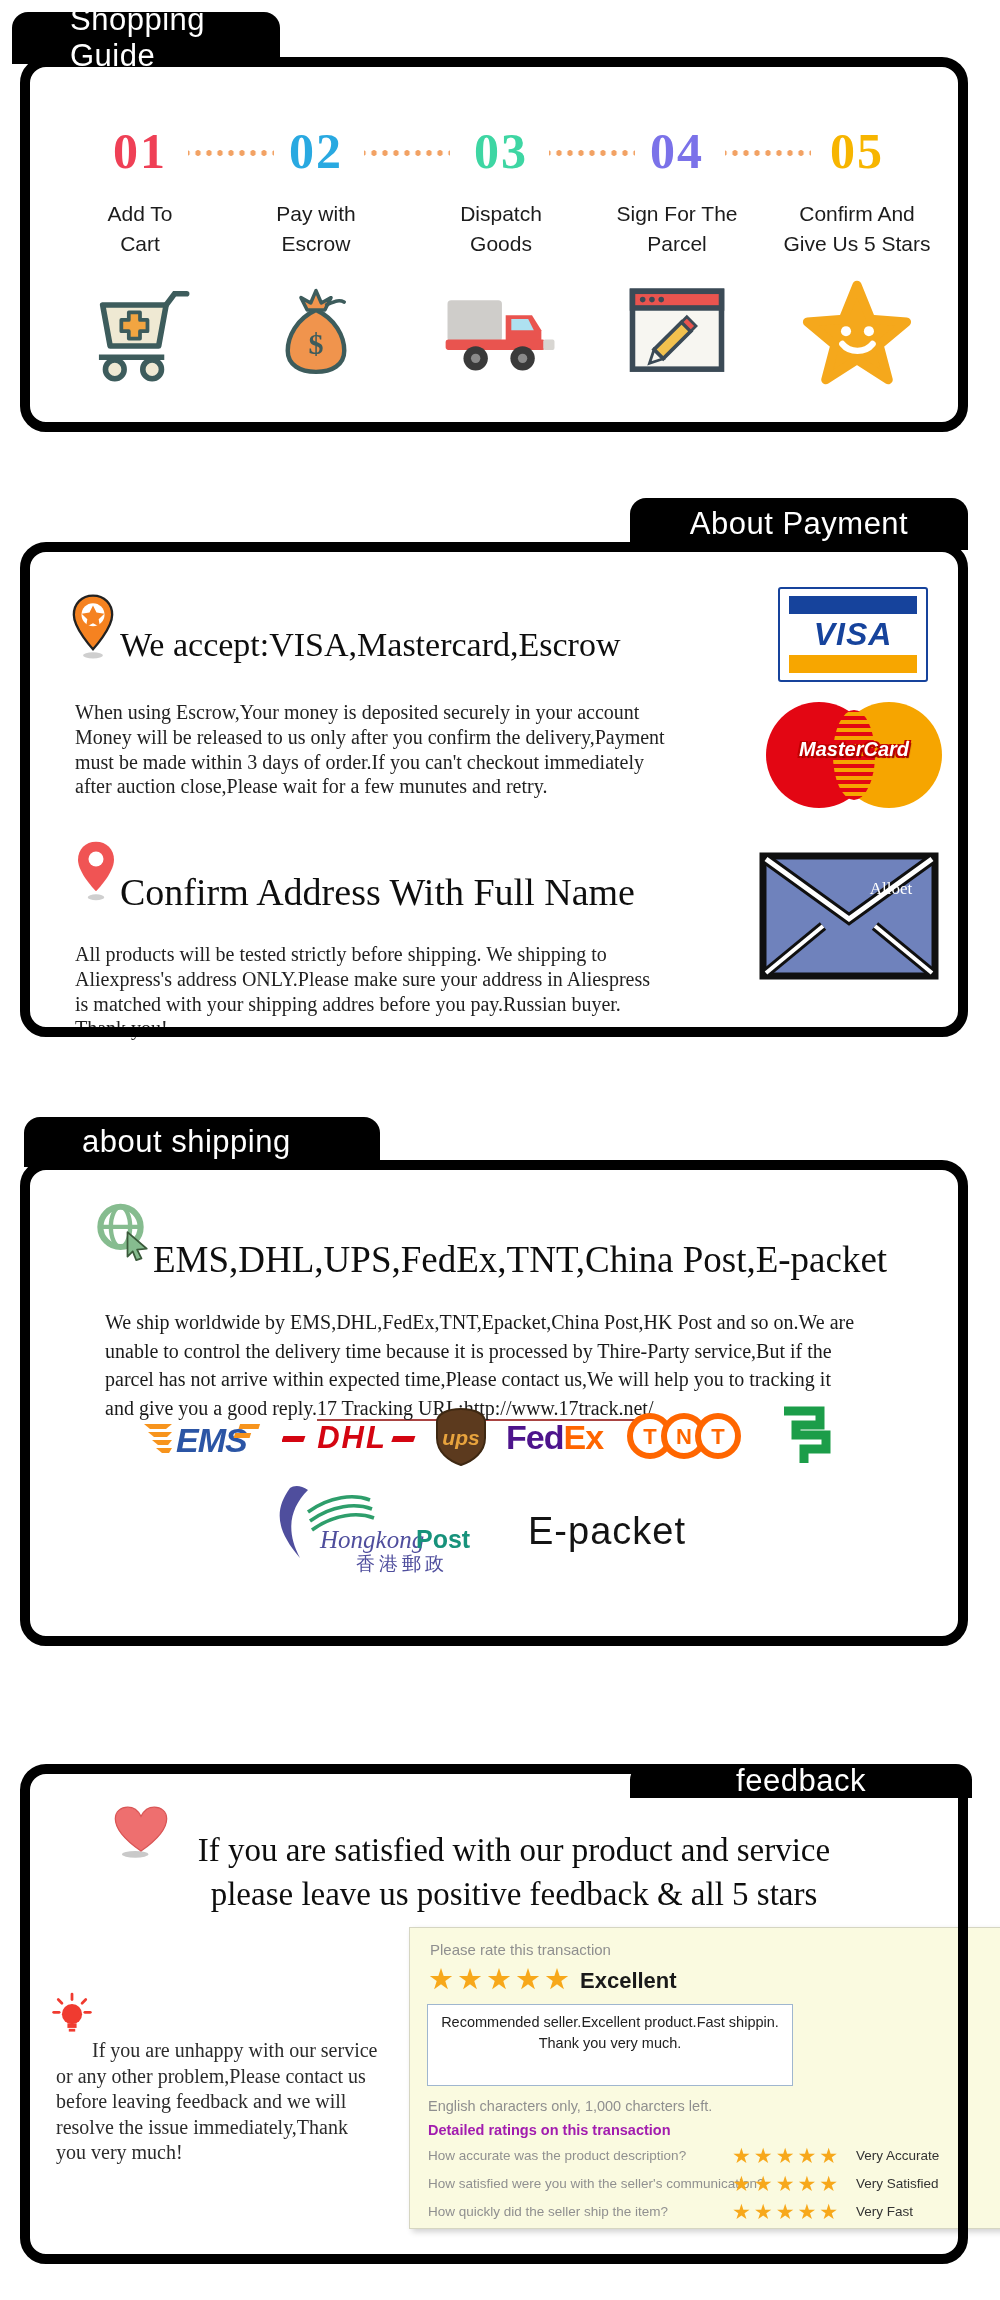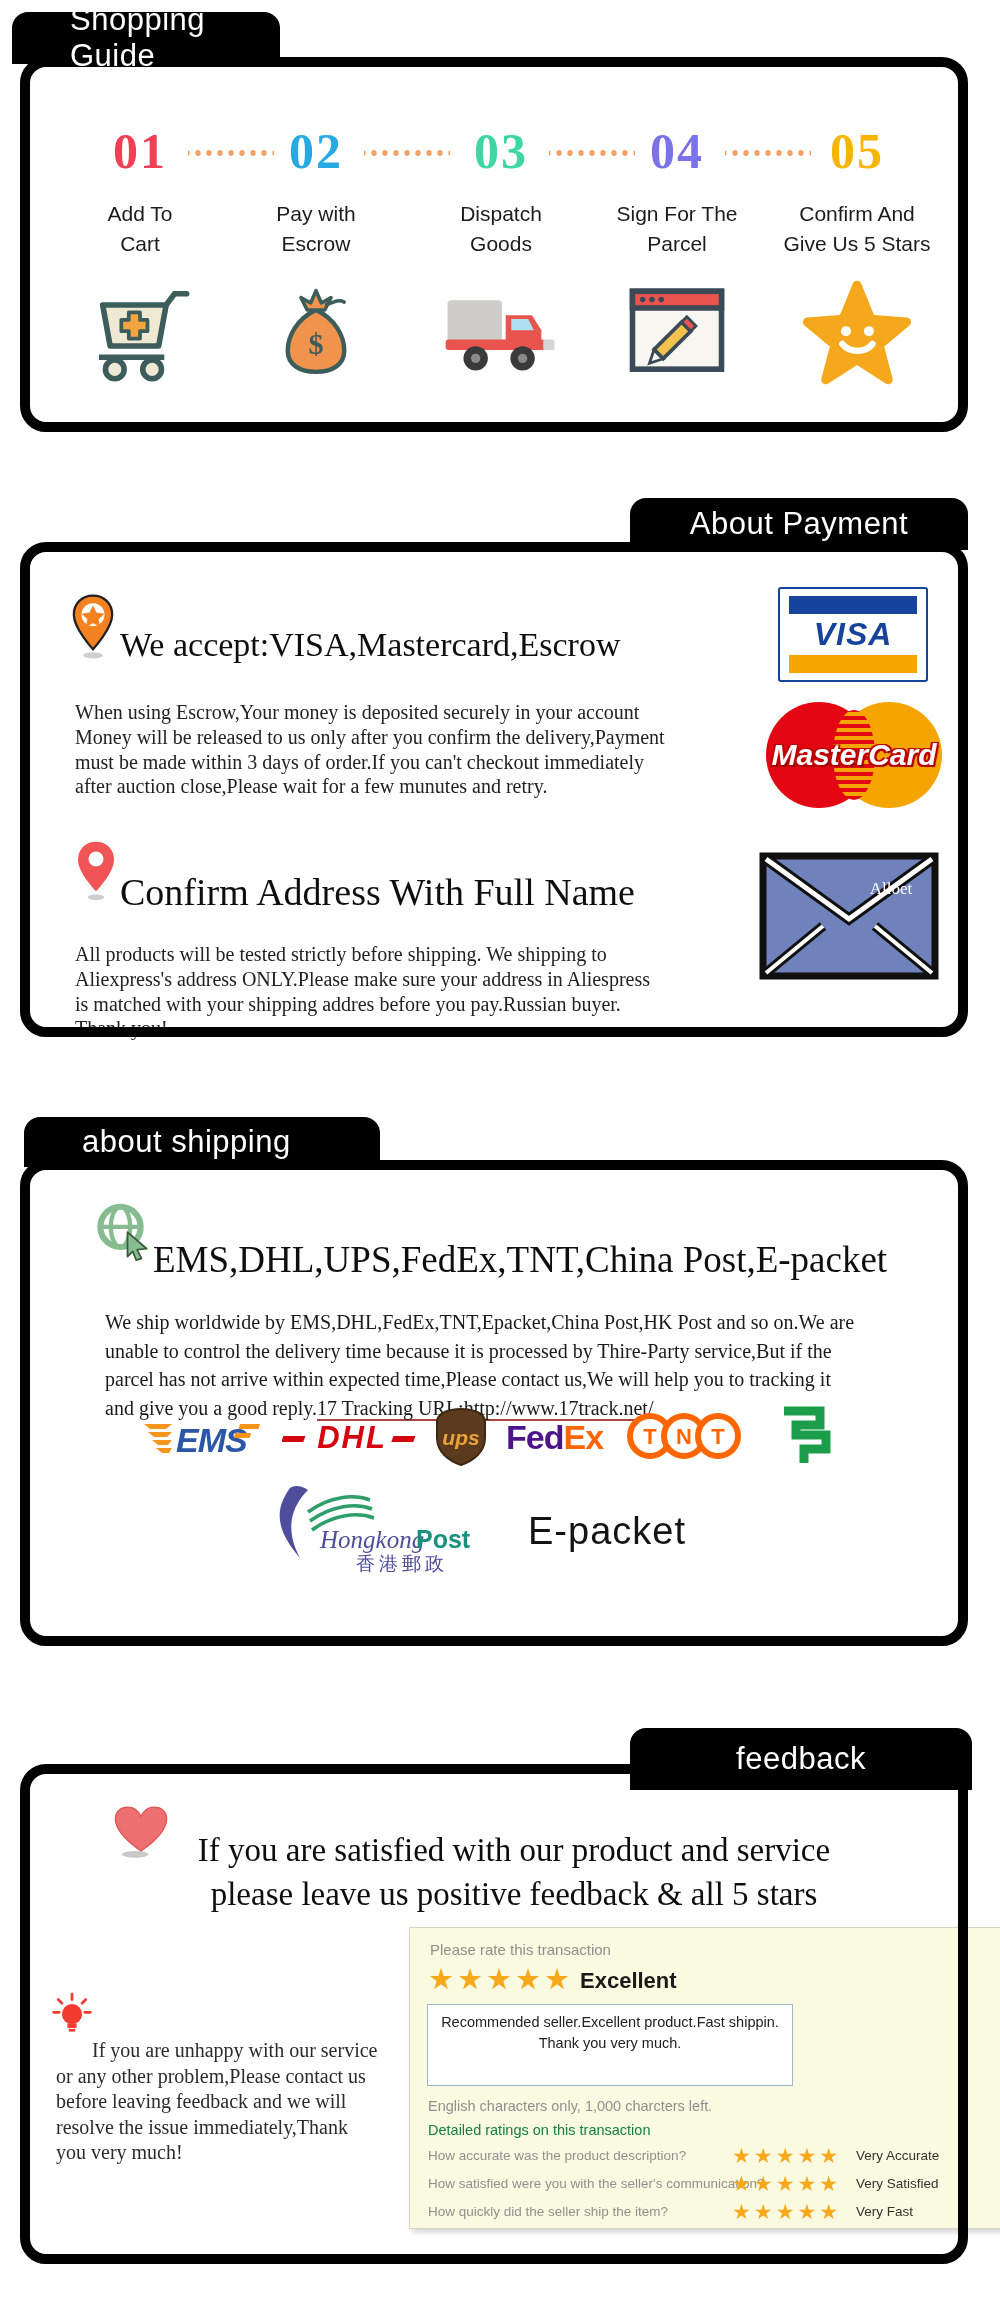--- a/index.html
+++ b/index.html
@@ -63,60 +63,60 @@
   .mc { position:absolute; left:746px; top:158px; width:176px; height:112px; }
   .mc-circle { position:absolute; top:2px; width:106px; height:106px; border-radius:50%; }
   .mc-red { left:0; background:#E30613; }
   .mc-yellow { right:0; background:#F6A500; }
   .mc-stripes {
     position:absolute; left:67px; top:10px; width:42px; height:90px; border-radius:50%;
     background:repeating-linear-gradient(0deg,#E30613 0 4px,#F6A500 4px 8px);
   }
   .mc-word {
     position:absolute; left:0; right:0; top:38px; text-align:center;
-    font-style:italic; font-weight:bold; font-size:30px; color:#fff;
+    font-style:italic; font-weight:bold; font-size:20px; color:#fff;
     text-shadow:-2px -1px 0 #C00000, 2px -1px 0 #C00000, -2px 2px 0 #C00000, 2px 2px 1px #900000;
   }
   .env { position:absolute; left:739px; top:310px; }
 
   
   #s3-tab { left:24px; top:1117px; width:356px; height:50px; }
   #s3-box { left:20px; top:1160px; width:948px; height:486px; }
   .ship-h { position:absolute; left:133px; top:50px; font-size:37px; white-space:nowrap; color:#0e0e0e; }
   .ship-globe { position:absolute; left:76px; top:42px; }
   .ship-para { position:absolute; left:85px; top:120px; width:820px; font-size:20px; line-height:28.5px; color:#1a1a1a; }
   .track-link { border-bottom:2px solid #A94442; }
   .logo { position:absolute; display:flex; align-items:center; }
   .fedex { font-weight:bold; font-size:34px; letter-spacing:-1px; }
   .fedex .fed { color:#4D148C; } .fedex .ex { color:#FF6600; }
   .epacket { position:absolute; left:508px; top:350px; font-size:38px; color:#141414; letter-spacing:1px; }
 
   
-  #s4-tab { left:630px; top:1728px; width:342px; height:62px; }
+  #s4-tab { left:630px; top:1764px; width:342px; height:34px; }
   #s4-box { left:20px; top:1764px; width:948px; height:500px; }
   .fb-h { position:absolute; left:60px; right:20px; text-align:center; font-size:33px; color:#0d0d0d; white-space:nowrap; }
   .fb-heart { position:absolute; left:92px; top:40px; }
   .fb-note { position:absolute; left:36px; top:246px; width:356px; font-size:20px; line-height:25.5px; color:#2b2b2b; }
   .fb-note .note-line:first-child { text-indent:36px; }
   .fb-bulb { position:absolute; left:30px; top:228px; }
   .fb-form {
     position:absolute; left:389px; top:163px; width:610px; height:302px;
     background:#FAFAE0; border:1px solid #D6D6C2; box-shadow:3px 3px 6px rgba(0,0,0,0.18);text-align:center;
   }
   .rate-label { position:absolute; left:20px; top:13px; font-size:15px; color:#8F8F8F; }
   .stars { color:#F7A81B; letter-spacing:3px; }
   .big-stars { position:absolute; left:18px; top:34px; font-size:29px; }
   .rating-word { position:absolute; left:170px; top:40px; font-size:22px; font-weight:600; color:#1a1a1a; }
   .fb-textarea {
     position:absolute; left:17px; top:76px; width:366px; height:82px;
     background:#fff; border:1px solid #9FB6CF; padding:7px 9px;
     font-size:14.5px; line-height:21px; color:#222;
   }
   .chars-note { position:absolute; left:18px; top:170px; font-size:14.5px; color:#8F8F8F; }
-  .detail-title { position:absolute; left:18px; top:194px; font-size:14.5px; font-weight:normal; color:#15803d; }
+  .detail-title { position:absolute; left:18px; top:194px; font-size:14.5px; font-weight:bold; color:#a21caf; }
   .q-row { position:absolute; left:0; width:100%; height:24px; }
   .q-text { position:absolute; left:18px; top:4px; font-size:13.5px; color:#909090; }
   .q-stars { position:absolute; left:322px; top:0; font-size:21px; }
   .q-answer { position:absolute; left:446px; top:4px; font-size:13.5px; color:#333; }
 </style>
 </head>
 <body>
 
 <div class="tab tab-left" id="s1-tab">
   <span>Shopping Guide</span>

